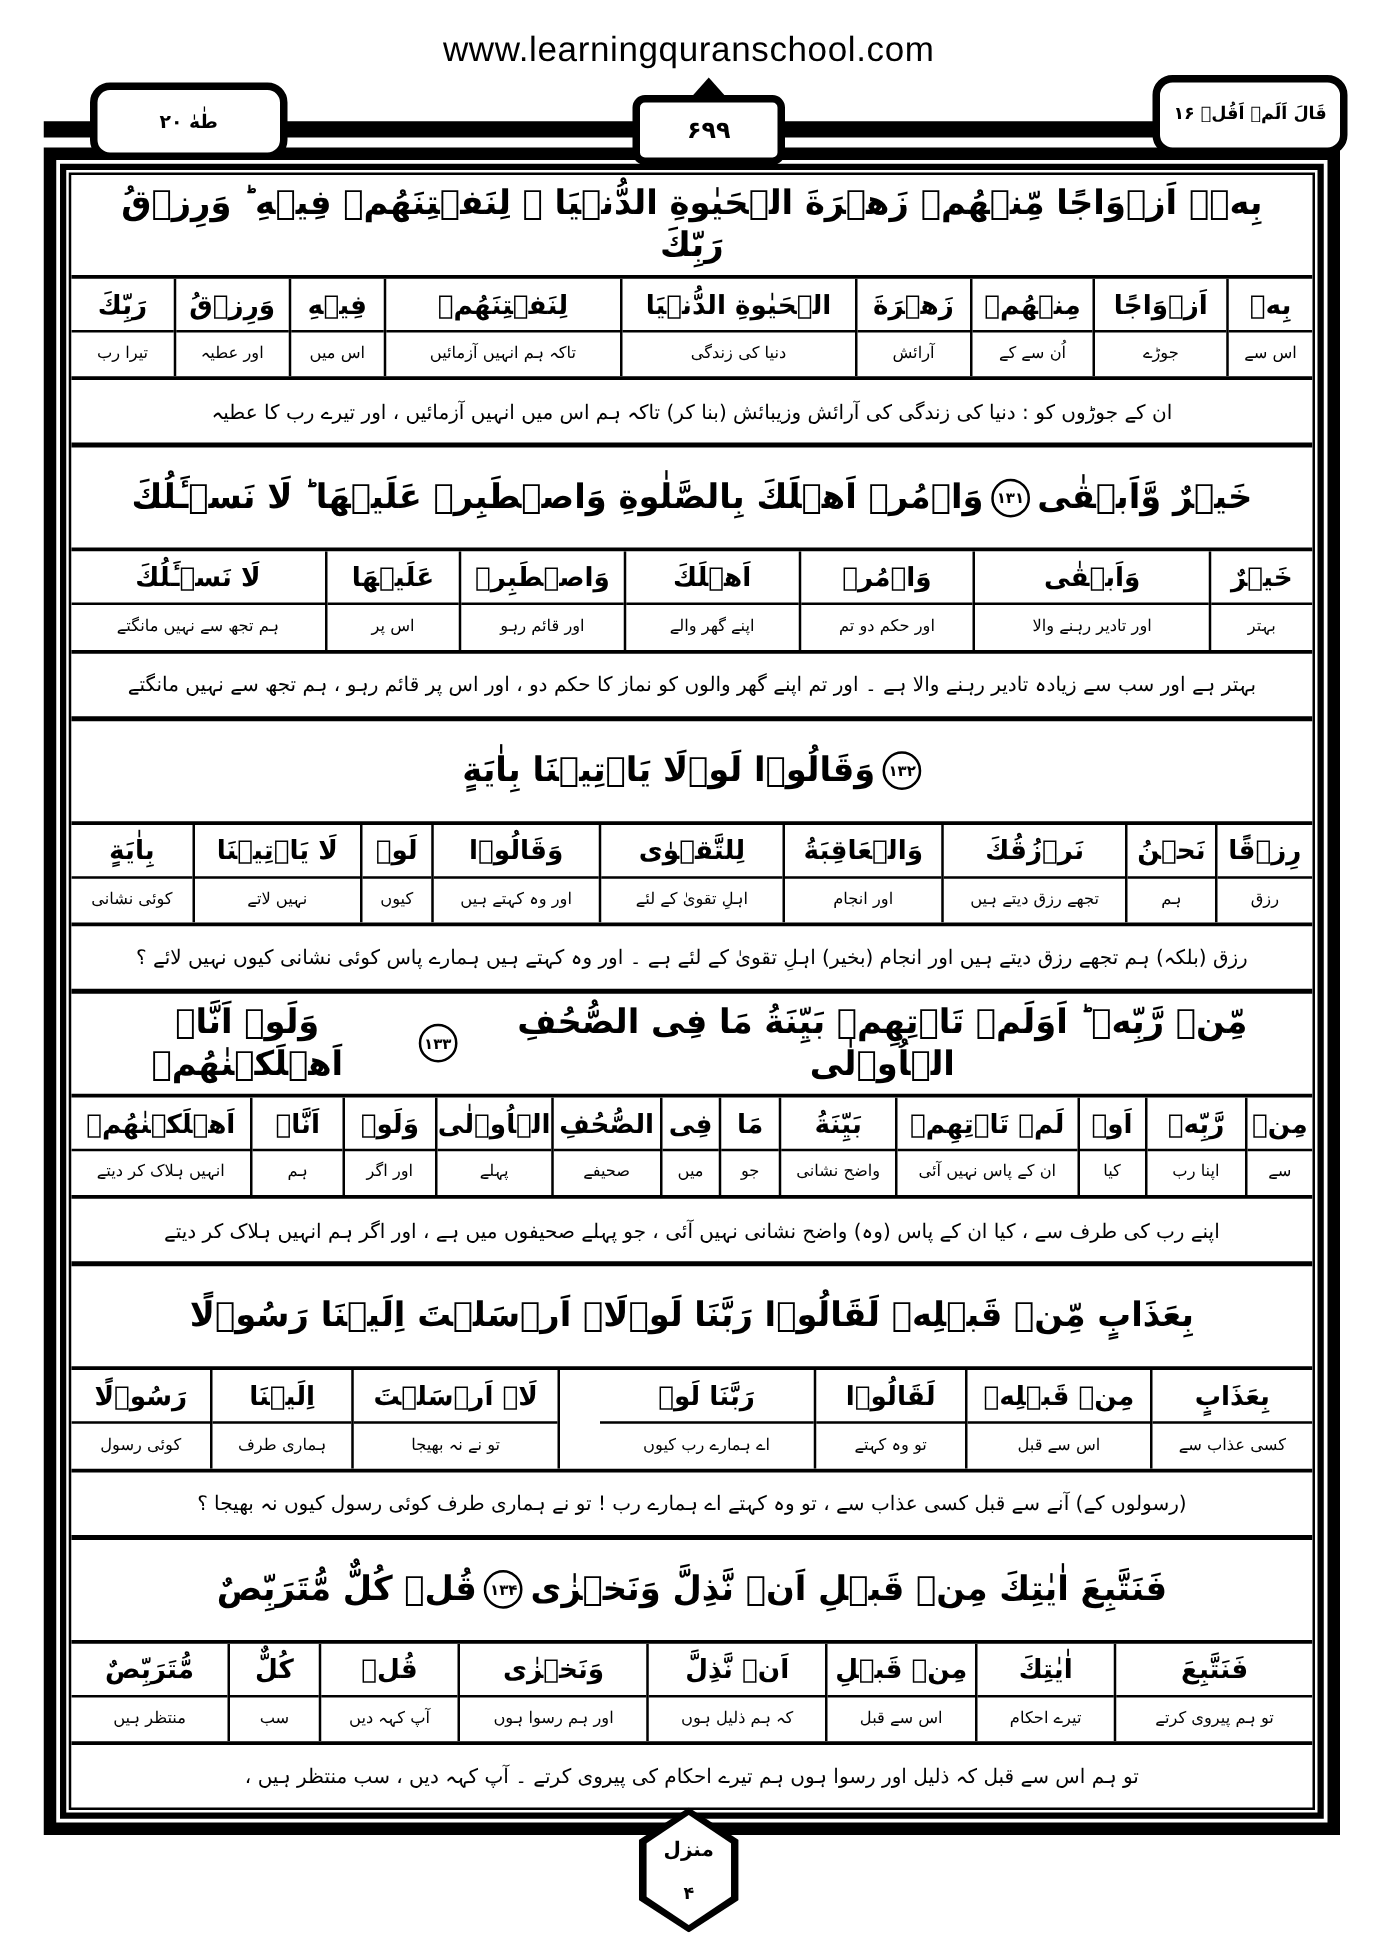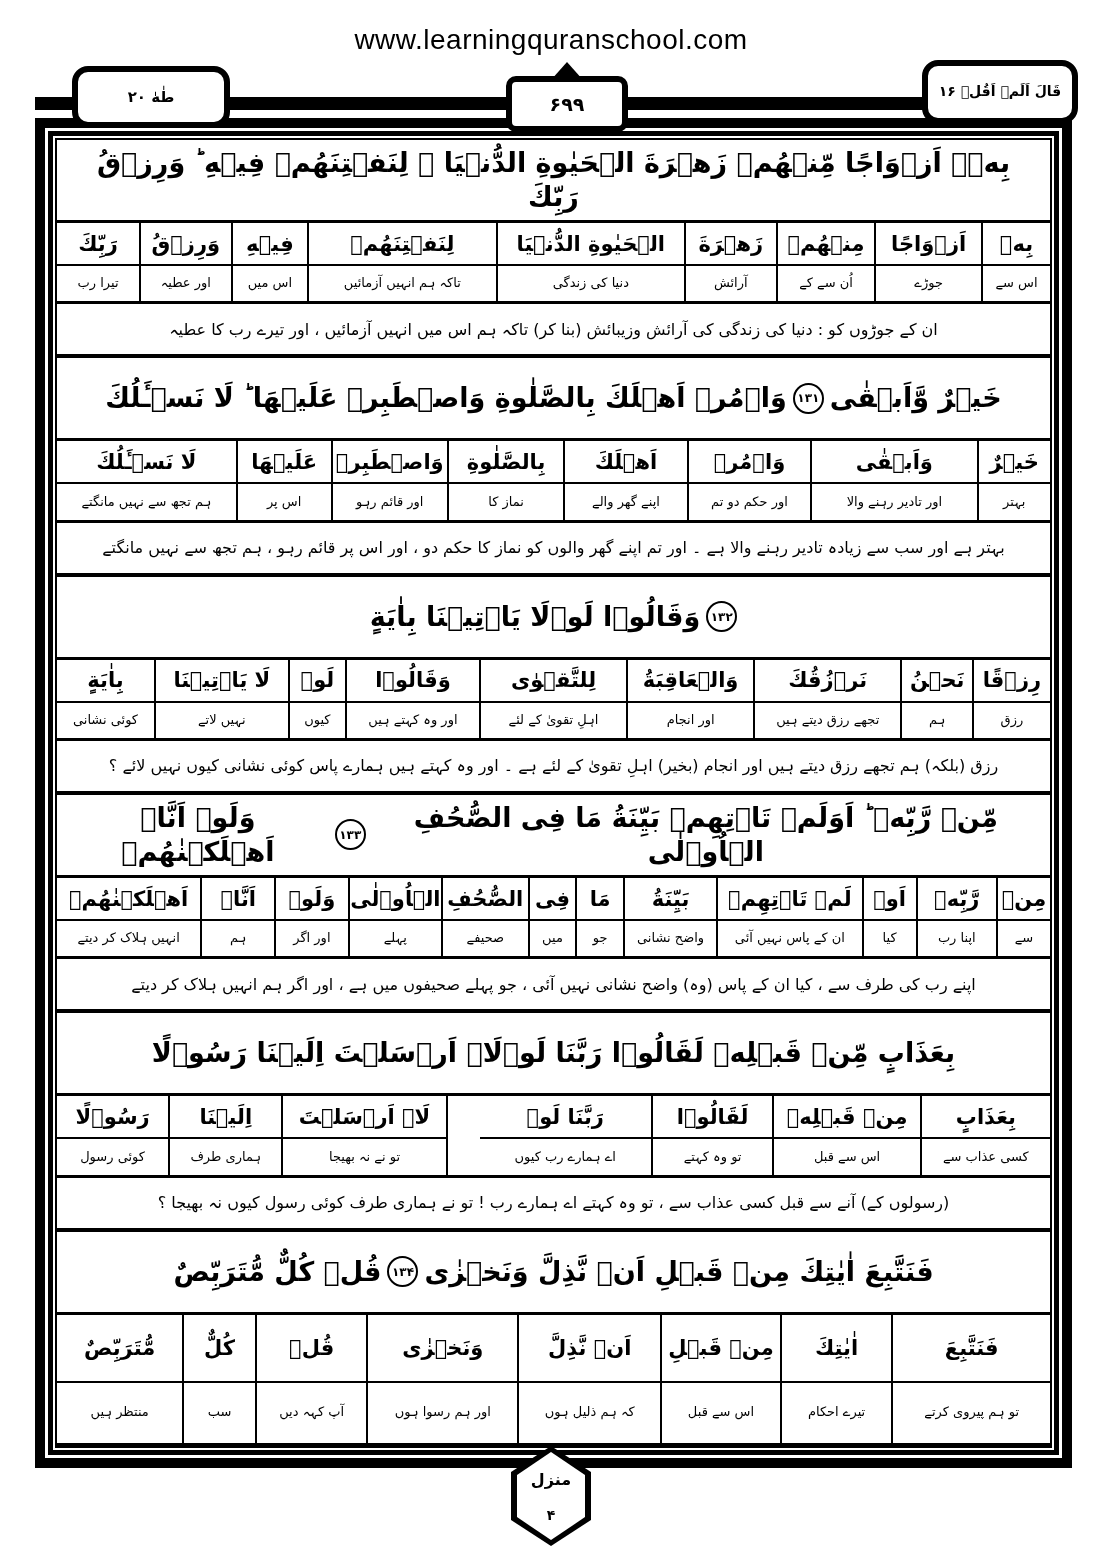--- a/index.html
+++ b/index.html
@@ -151,24 +151,20 @@
             </div>
             <div class="col" style="flex-grow: 17;">
               <div class="w-cell">وَاۡمُرۡ</div>
               <div class="m-cell">اور حکم دو تم</div>
             </div>
             <div class="col" style="flex-grow: 17;">
               <div class="w-cell">اَهۡلَكَ</div>
               <div class="m-cell">اپنے گھر والے</div>
             </div>
             <div class="col" style="flex-grow: 16;">
-              <div class="w-cell">بِالصَّلٰوةِ</div>
-              <div class="m-cell">نماز کا</div>
-            </div>
-            <div class="col" style="flex-grow: 16;">
               <div class="w-cell">وَاصۡطَبِرۡ</div>
               <div class="m-cell">اور قائم رہو</div>
             </div>
             <div class="col" style="flex-grow: 13;">
               <div class="w-cell">عَلَيۡهَا</div>
               <div class="m-cell">اس پر</div>
             </div>
             <div class="col" style="flex-grow: 25;">
               <div class="w-cell">لَا نَسۡـَٔلُكَ</div>
               <div class="m-cell">ہم تجھ سے نہیں مانگتے</div>
@@ -348,20 +344,21 @@
             </div>
             <div class="col" style="flex-grow: 9;">
               <div class="w-cell">كُلٌّ</div>
               <div class="m-cell">سب</div>
             </div>
             <div class="col" style="flex-grow: 16;">
               <div class="w-cell">مُّتَرَبِّصٌ</div>
               <div class="m-cell">منتظر ہیں</div>
             </div>
           </div>
+          <div class="trans-row">تو ہم اس سے قبل کہ ذلیل اور رسوا ہوں ہم تیرے احکام کی پیروی کرتے ۔ آپ کہہ دیں ، سب منتظر ہیں ،</div>
         </div>
       </div>
   </div>
 </div>
 
 <div class="manzil-badge">
   <div class="manzil-inner">
     <span class="lbl">منزل</span>
     <span class="num">۴</span>
   </div>

